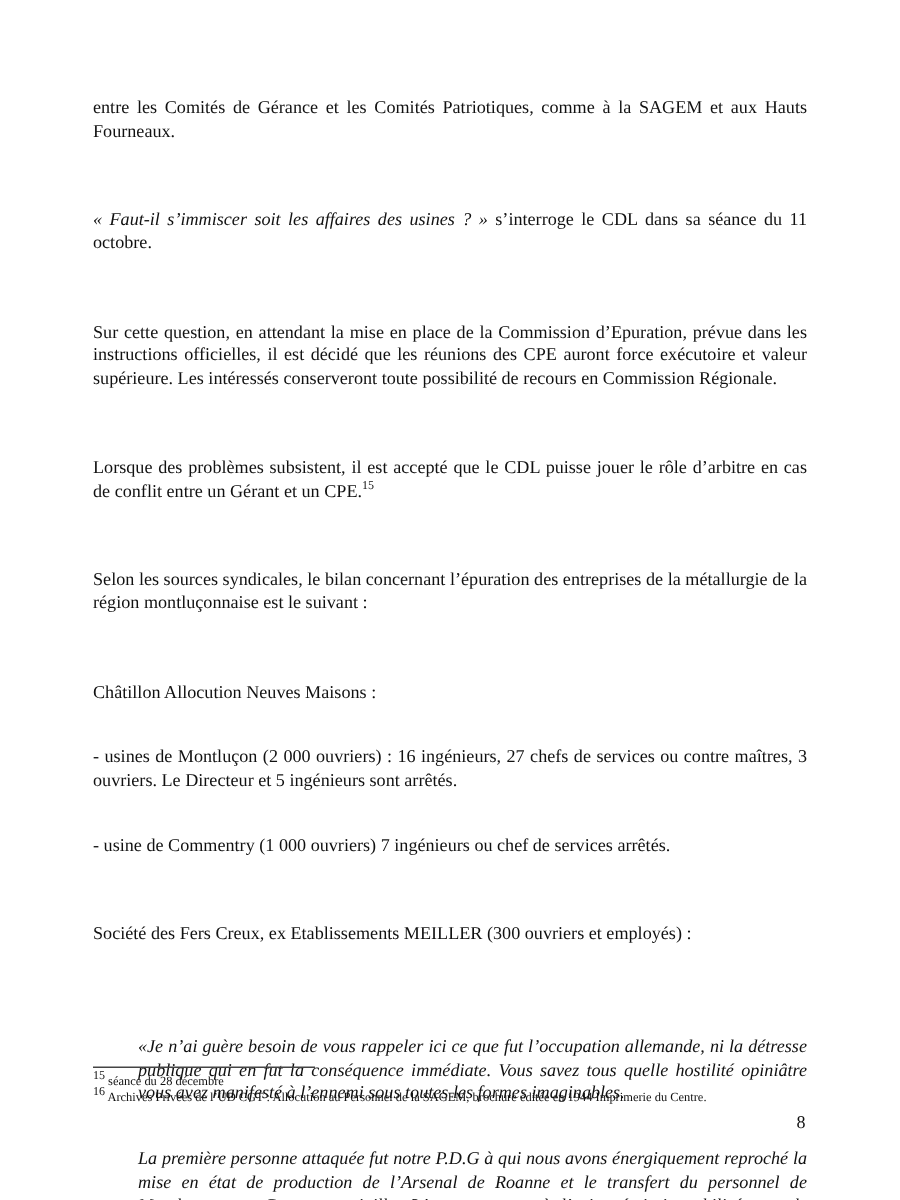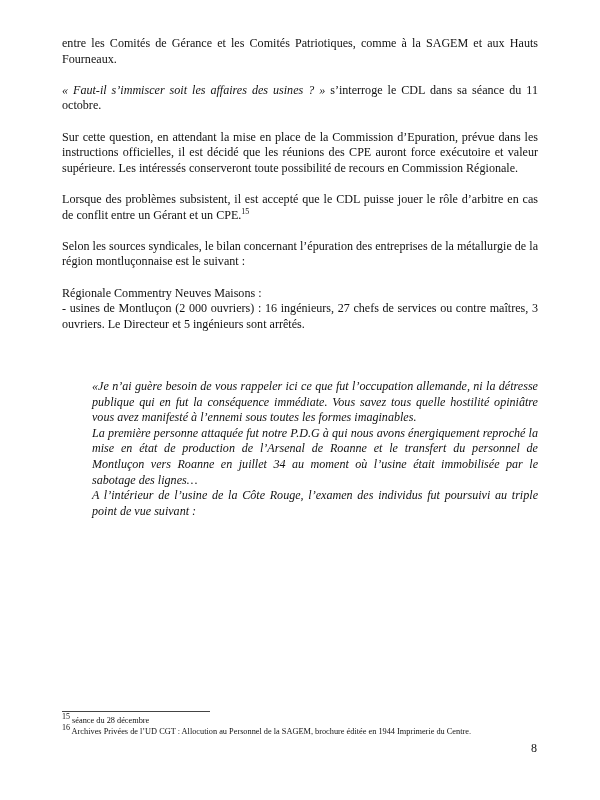--- a/index.html
+++ b/index.html
@@ -2,21 +2,21 @@
 <html><head>
 <meta charset="utf-8">
 <style>
   html, body { margin: 0; padding: 0; background: #ffffff; }
   body { width: 600px; height: 800px; position: relative; overflow: hidden; }
   .page {
     position: absolute; left: 62px; top: 0; width: 476px;
     font-family: "Liberation Serif", serif; font-size: 12.1px; line-height: 15.6px; color: #111;
   }
   p { margin: 0; text-align: justify; }
-  .last { text-align-last: left; }
+  .last { text-align-last: left; margin-top: 28px; }
   .gap { height: 15.6px; }
   .quote { margin-left: 30px; font-style: italic; }
   sup { font-size: 8px; line-height: 0; vertical-align: super; }
   .fn-rule { position: absolute; left: 62px; top: 711px; width: 148px; height: 1px; background: #444; }
   .footnotes { position: absolute; left: 62px; top: 715px; width: 476px;
     font-family: "Liberation Serif", serif; font-size: 8.3px; line-height: 11px; color: #111; }
   .pagenum { position: absolute; right: 63px; top: 741px; font-family: "Liberation Serif", serif; font-size: 12px; color: #111; }
 </style>
 </head>
 <body>
@@ -25,23 +25,25 @@
   <p class="last">entre les Comités de Gérance et les Comités Patriotiques, comme à la SAGEM et aux Hauts Fourneaux.</p>
   <div class="gap"></div>
   <p class="last"><i>« Faut-il s’immiscer soit les affaires des usines ? »</i><span> s’interroge le CDL dans sa séance du 11 octobre.</span></p>
   <div class="gap"></div>
   <p class="last">Sur cette question, en attendant la mise en place de la Commission d’Epuration, prévue dans les instructions officielles, il est décidé que les réunions des CPE auront force exécutoire et valeur supérieure. Les intéressés conserveront toute possibilité de recours en Commission Régionale.</p>
   <div class="gap"></div>
   <p class="last"><span>Lorsque des problèmes subsistent, il est accepté que le CDL puisse jouer le rôle d’arbitre en cas de conflit entre un Gérant et un CPE.</span><sup>15</sup></p>
   <div class="gap"></div>
   <p class="last">Selon les sources syndicales, le bilan concernant l’épuration des entreprises de la métallurgie de la région montluçonnaise est le suivant :</p>
   <div class="gap"></div>
-  <p class="last">Régionale Commentry Neuves Maisons :</p>
+  <p class="last">Châtillon Allocution Neuves Maisons :</p>
   <p class="last">- usines de Montluçon (2 000 ouvriers) : 16 ingénieurs, 27 chefs de services ou contre maîtres, 3 ouvriers. Le Directeur et 5 ingénieurs sont arrêtés.</p>
+  <p class="last">- usine de Commentry (1 000 ouvriers) 7 ingénieurs ou chef de services arrêtés.</p>
   <div class="gap"></div>
+  <p class="last">Société des Fers Creux, ex Etablissements MEILLER (300 ouvriers et employés) :</p>
   <div class="gap"></div>
   <div class="gap"></div>
   <div class="quote">
     <p class="last">«Je n’ai guère besoin de vous rappeler ici ce que fut l’occupation allemande, ni la détresse publique qui en fut la conséquence immédiate. Vous savez tous quelle hostilité opiniâtre vous avez manifesté à l’ennemi sous toutes les formes imaginables.</p>
     <p class="last">La première personne attaquée fut notre P.D.G à qui nous avons énergiquement reproché la mise en état de production de l’Arsenal de Roanne et le transfert du personnel de Montluçon vers Roanne en juillet 34 au moment où l’usine était immobilisée par le sabotage des lignes…</p>
     <p class="last">A l’intérieur de l’usine de la Côte Rouge, l’examen des individus fut poursuivi au triple point de vue suivant :</p>
   </div>
 </div>
 
 <div class="fn-rule"></div>

